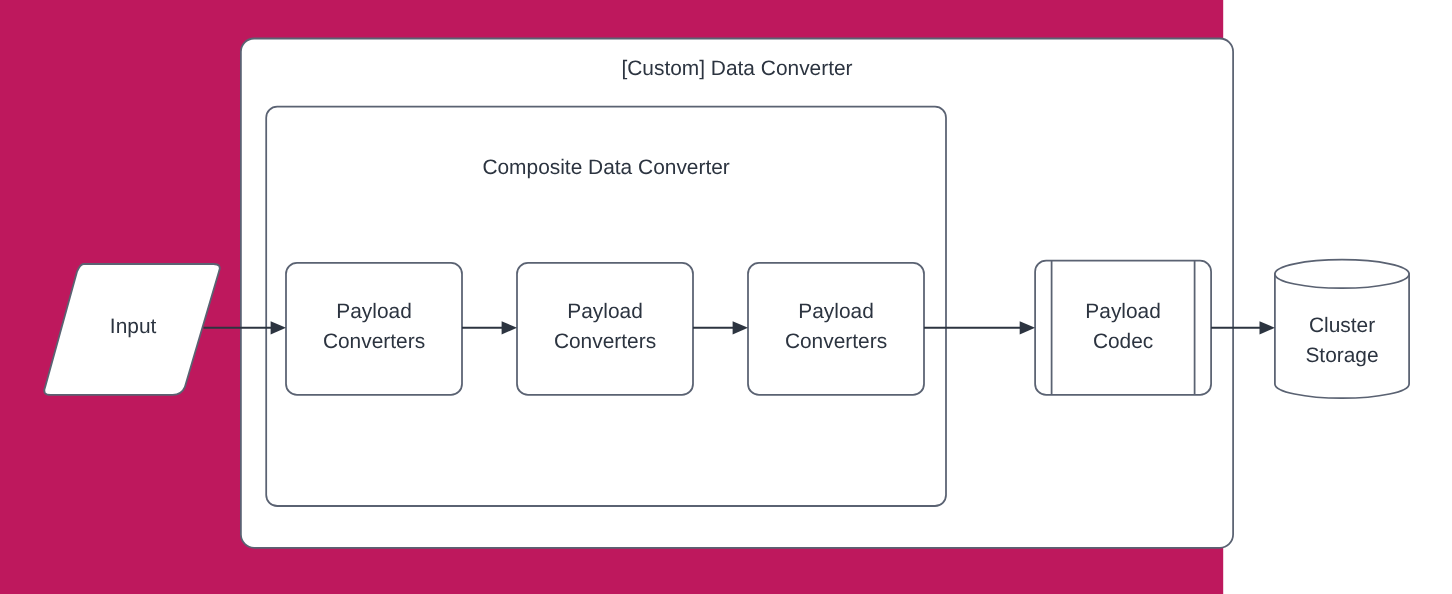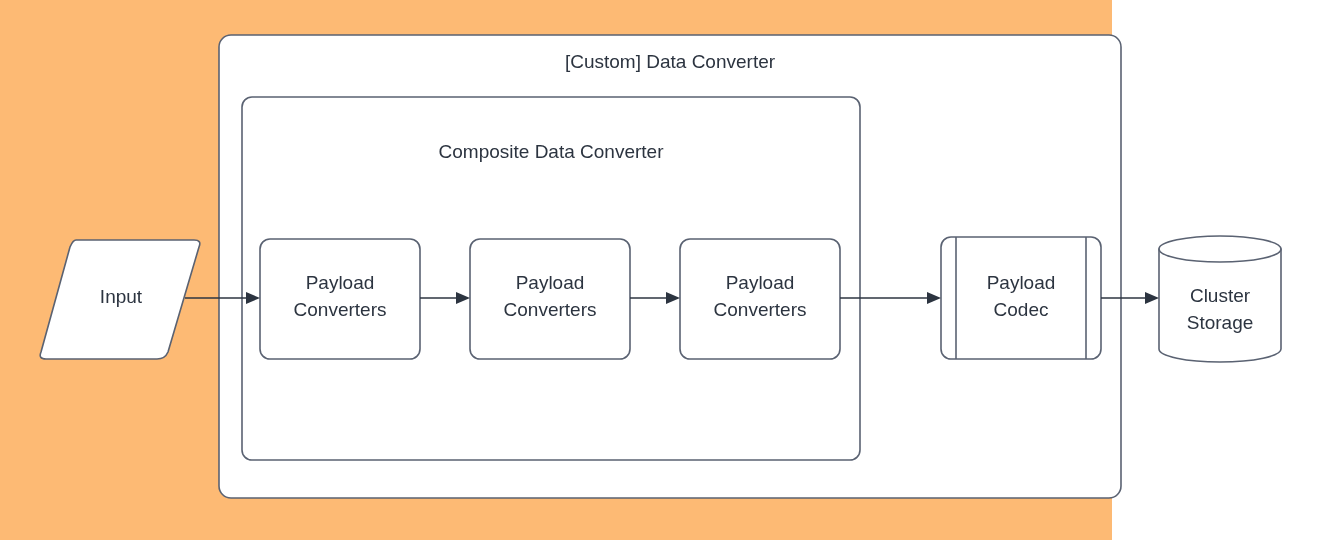--- a/index.html
+++ b/index.html
@@ -10,21 +10,21 @@
   body {
     width: 1320px;
     height: 540px;
     overflow: hidden;
     font-family: "Liberation Sans", sans-serif;
   }
   #diagram-root {
     position: relative;
     width: 1112px;
     height: 540px;
-    background: #fdba74;
+    background: #be185d;
   }
   #diagram-svg {
     position: absolute;
     left: 0;
     top: 0;
     width: 1320px;
     height: 540px;
     display: block;
   }
   .shape-stroke {

